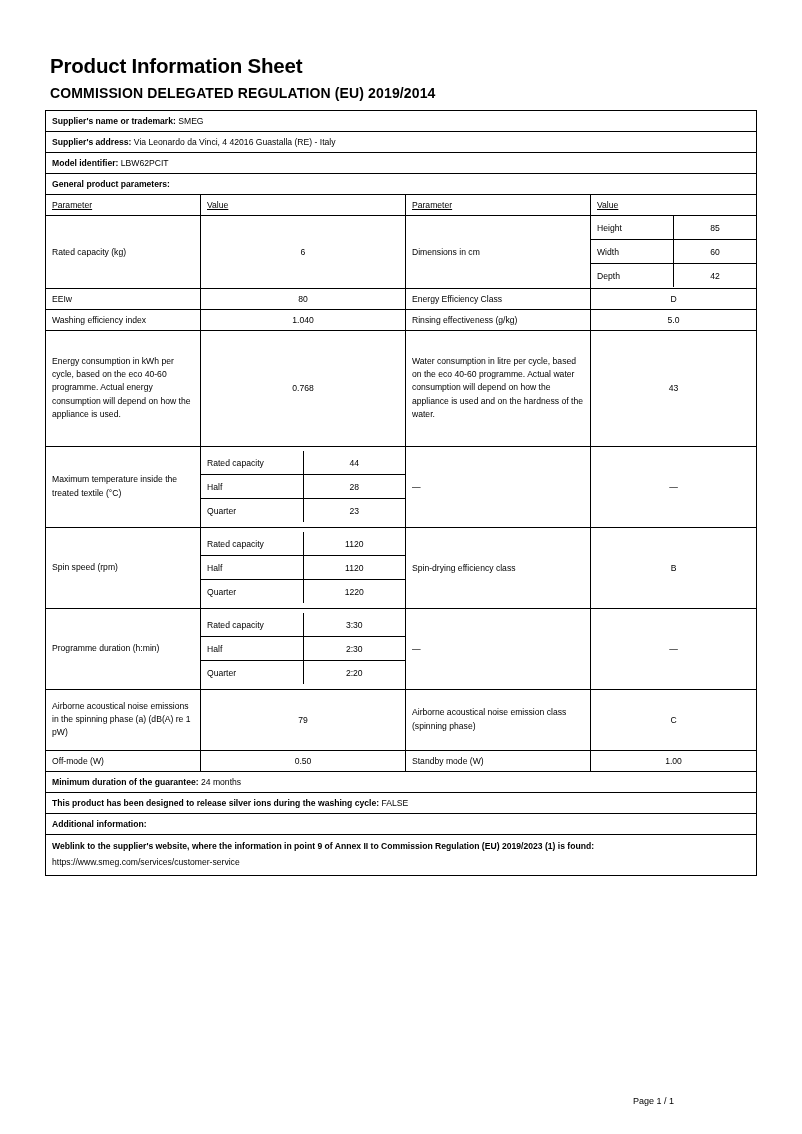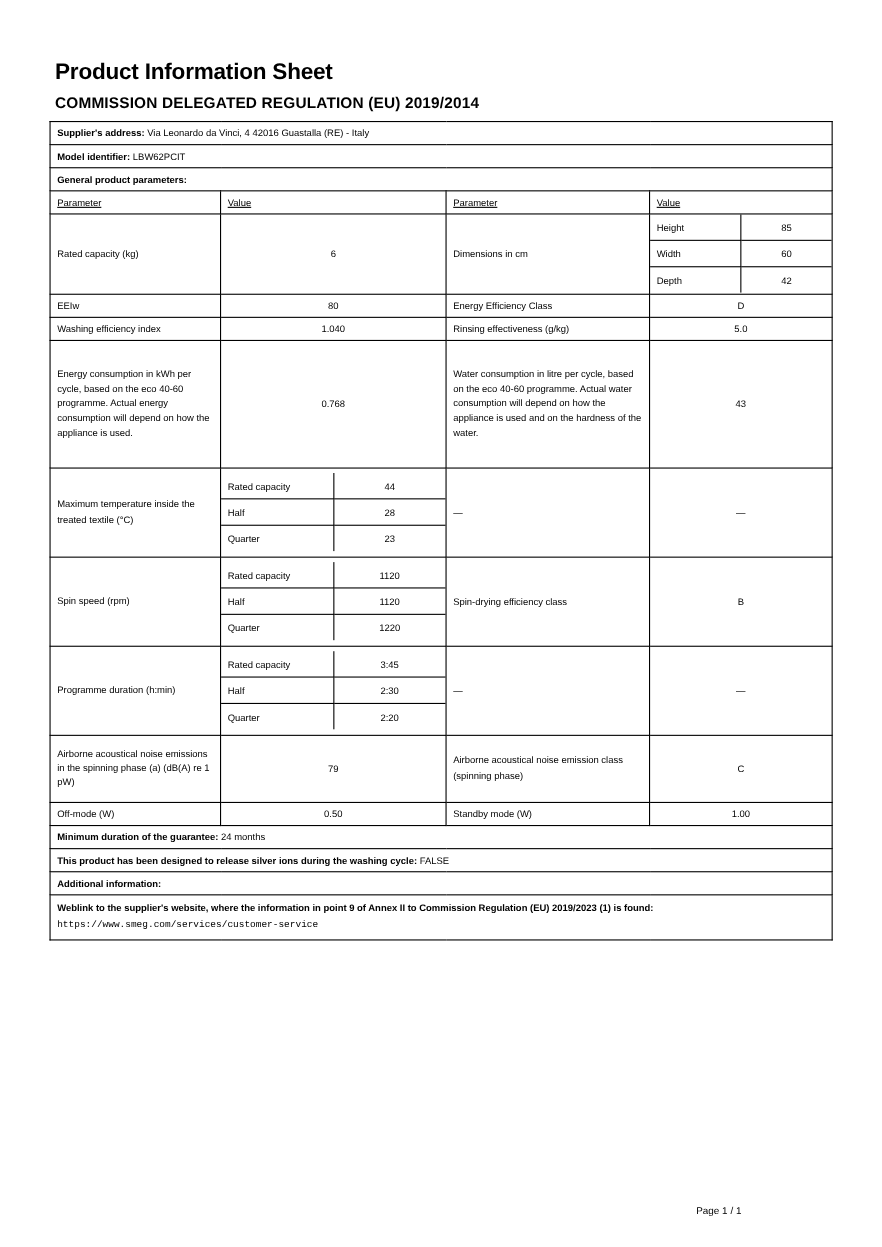--- a/index.html
+++ b/index.html
@@ -84,21 +84,20 @@
     bottom: 28px;
     font-size: 9px;
   }
   .weblink-row {
     line-height: 1.6;
   }
   .weblink-url {
     font-weight: normal;
     display: block;
     padding-top: 3px;
-    font-family: Liberation Mono, monospace;
   }
 </style>
 </head>
 <body>
 
 <div class="page">
   <div class="sheet">
 
     <div class="title">Product Information Sheet</div>
     <div class="regulation">COMMISSION DELEGATED REGULATION (EU) 2019/2014</div>
@@ -106,20 +105,26 @@
     <table class="main">
       <colgroup>
         <col style="width:155px">
         <col style="width:205px">
         <col style="width:185px">
         <col style="width:166px">
       </colgroup>
       <tbody>
         <tr>
           <td colspan="4" class="rowline">
+            <span class="lbl">Supplier's name or trademark:</span>
+            <span>SMEG</span>
+          </td>
+        </tr>
+        <tr>
+          <td colspan="4" class="rowline">
             <span class="lbl">Supplier's address:</span>
             <span>Via Leonardo da Vinci, 4 42016 Guastalla (RE) - Italy</span>
           </td>
         </tr>
         <tr>
           <td colspan="4" class="rowline">
             <span class="lbl">Model identifier:</span>
             <span>LBW62PCIT</span>
           </td>
         </tr>
@@ -227,21 +232,21 @@
           <td class="center">B</td>
         </tr>
 
         <tr>
           <td class="multiline" style="height:70px">Programme duration (h:min)</td>
           <td class="nopad">
             <table class="nested">
               <tbody>
                 <tr>
                   <td class="sub-l" style="border-top:0;border-left:0">Rated capacity</td>
-                  <td class="sub-v" style="border-top:0;border-right:0">3:45</td>
+                  <td class="sub-v" style="border-top:0;border-right:0">3:30</td>
                 </tr>
                 <tr>
                   <td class="sub-l" style="border-left:0">Half</td>
                   <td class="sub-v" style="border-right:0">2:30</td>
                 </tr>
                 <tr>
                   <td class="sub-l" style="border-left:0;border-bottom:0">Quarter</td>
                   <td class="sub-v" style="border-right:0;border-bottom:0">2:20</td>
                 </tr>
               </tbody>

